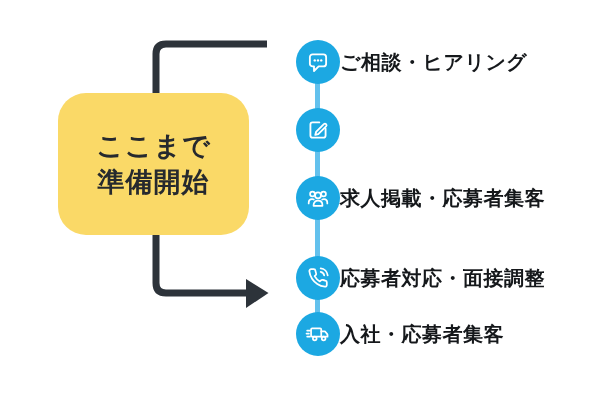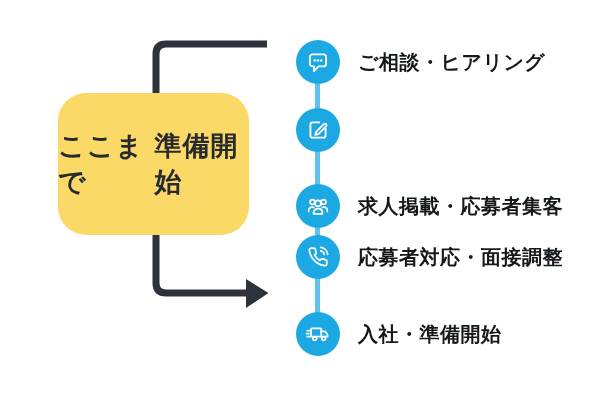--- a/index.html
+++ b/index.html
@@ -6,35 +6,35 @@
   .canvas{
     position:relative;width:600px;height:400px;background:#fff;overflow:hidden;
     font-family:"Liberation Sans","DejaVu Sans",sans-serif;
   }
   
   .bracket-layer{position:absolute;left:0;top:0;z-index:1;}
   
   .badge{
     position:absolute;left:58px;top:93px;width:191px;height:142px;z-index:2;
     background:var(--badge-yellow,#FAD967);border-radius:28px;
-    display:flex;justify-content:center;align-items:center;
+    display:flex;flex-direction:column;justify-content:center;align-items:center;
   }
   .badge .line{
     font-size:27px;font-weight:800;color:#26292E;line-height:36px;letter-spacing:1px;
   }
   
   .connector{
     position:absolute;left:315px;top:62px;width:5px;height:272px;z-index:2;
     background:var(--connector-blue,#63C1ED);
   }
   .step{
     position:absolute;left:296px;height:44px;z-index:3;
-    display:flex;align-items:center;gap:18px;
+    display:flex;align-items:center;
   }
-  .step-0{top:40px;}.step-1{top:108px;}.step-2{top:184px;justify-content:flex-end;}.step-3{top:235px;}.step-4{top:312px;}
+  .step-0{top:40px;}.step-1{top:108px;}.step-2{top:176px;justify-content:flex-end;}.step-3{top:256px;}.step-4{top:312px;}
   .icon-circle{
     width:44px;height:44px;border-radius:50%;flex:0 0 44px;
     background:var(--accent-blue,#1CA8E2);
     display:flex;align-items:center;justify-content:center;
   }
   .icon-circle svg{display:block;}
   .step-label{
     font-size:20px;font-weight:700;color:#15181B;white-space:nowrap;letter-spacing:0.5px;
   }
 </style>
@@ -108,16 +108,16 @@
       <svg width="26" height="26" viewBox="0 0 24 24" fill="none" stroke="#fff" stroke-width="1.6" stroke-linecap="round" stroke-linejoin="round">
         <rect x="5.6" y="6.8" width="9.4" height="7.7" rx="1"></rect>
         <path d="M15 9.6 h3 c0.4 0 0.8 0.18 1 0.5 l1.5 2 c0.2 0.28 0.3 0.6 0.3 0.95 V14.5 h-5.8"></path>
         <circle cx="9" cy="16.1" r="1.7"></circle>
         <circle cx="17.2" cy="16.1" r="1.7"></circle>
         <path d="M2 8.8 h2.6"></path>
         <path d="M1.4 11.6 h2.2"></path>
         <path d="M2 14.4 h2.6"></path>
       </svg>
     </div>
-    <div class="step-label">入社・準備開始</div>
+    <div class="step-label">入社・応募者集客</div>
   </div>
 
 </div>
 
 </body></html>

